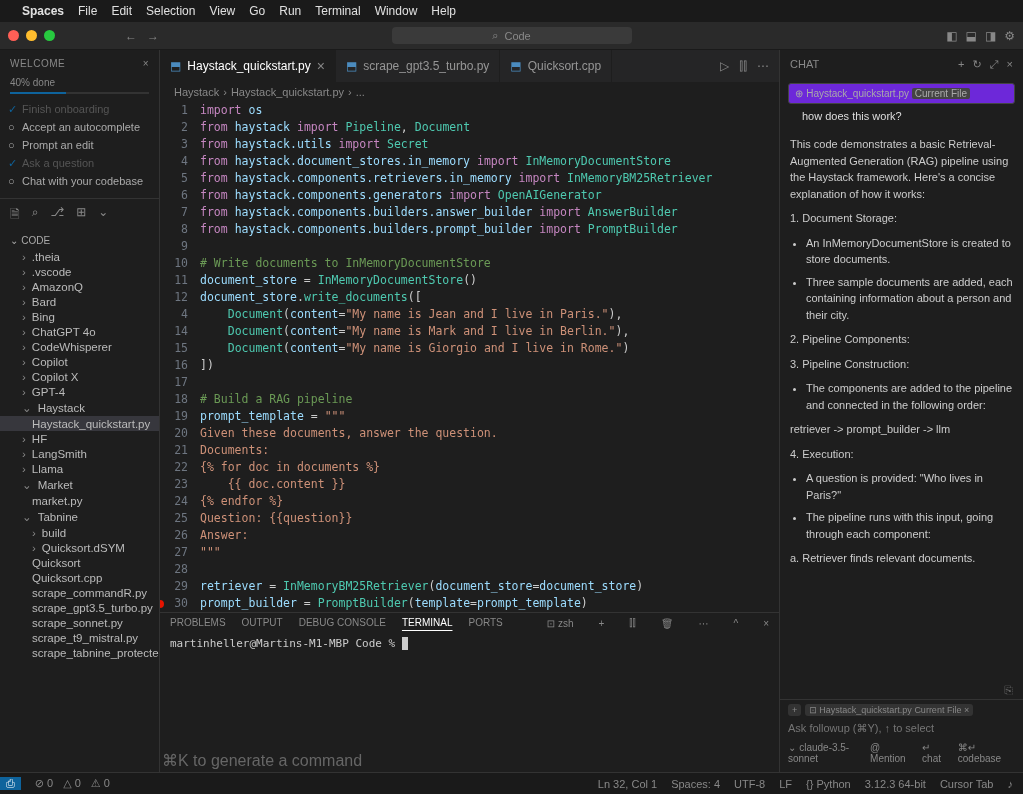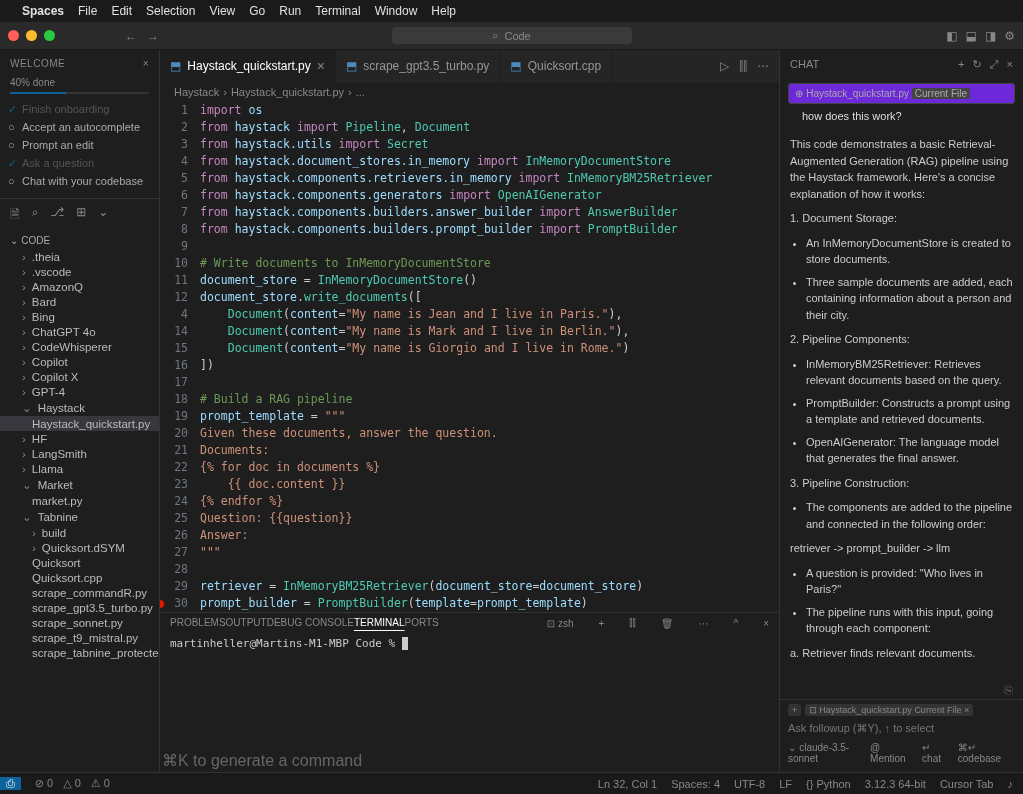--- a/index.html
+++ b/index.html
@@ -191,21 +191,21 @@
       flex-direction: column;
     }
     .panel-tabs {
       display: flex;
       padding: 4px 10px;
       gap: 16px;
       font-size: 10px;
       color: #888;
       justify-content: space-between;
     }
-    .panel-tabs-left { display: flex; }
+    .panel-tabs-left { display: flex; gap: 16px; }
     .panel-tab { cursor: pointer; }
     .panel-tab.active { color: #fff; text-decoration: underline; text-underline-offset: 4px; }
     .panel-tabs-right { display: flex; gap: 25px; align-items: center; }
     .terminal-body {
       flex: 1;
       padding: 4px 10px;
       font-family: Menlo, monospace;
       font-size: 11px;
       color: #ccc;
     }
@@ -493,30 +493,26 @@
     </div>
     <div class="chat-question" style="margin:0 16px 6px;">how does this work?</div>
     <div class="chat-body" id="chat-body">
         <p>This code demonstrates a basic Retrieval-Augmented Generation (RAG) pipeline using the Haystack framework. Here's a concise explanation of how it works:</p>
         <p>1. Document Storage:</p>
         <ul>
           <li>An InMemoryDocumentStore is created to store documents.</li>
           <li>Three sample documents are added, each containing information about a person and their city.</li>
         </ul>
         <p>2. Pipeline Components:</p>
-        <ul>
-          <li>InMemoryBM25Retriever: Retrieves relevant documents based on the query.</li>
-          <li>PromptBuilder: Constructs a prompt using a template and retrieved documents.</li>
-          <li>OpenAIGenerator: The language model that generates the final answer.</li>
-        </ul>
         <p>3. Pipeline Construction:</p>
         <ul>
           <li>The components are added to the pipeline and connected in the following order:</li>
         </ul>
         <p>retriever -&gt; prompt_builder -&gt; llm</p>
+        <p>4. Execution:</p>
         <ul>
           <li>A question is provided: "Who lives in Paris?"</li>
           <li>The pipeline runs with this input, going through each component:</li>
         </ul>
         <p>a. Retriever finds relevant documents.</p>
       </div>
     <div class="copy-icon">⎘</div>
     <div class="chat-input-area">
       <div class="chat-input-context">
         <span class="chat-input-pill">+</span>

